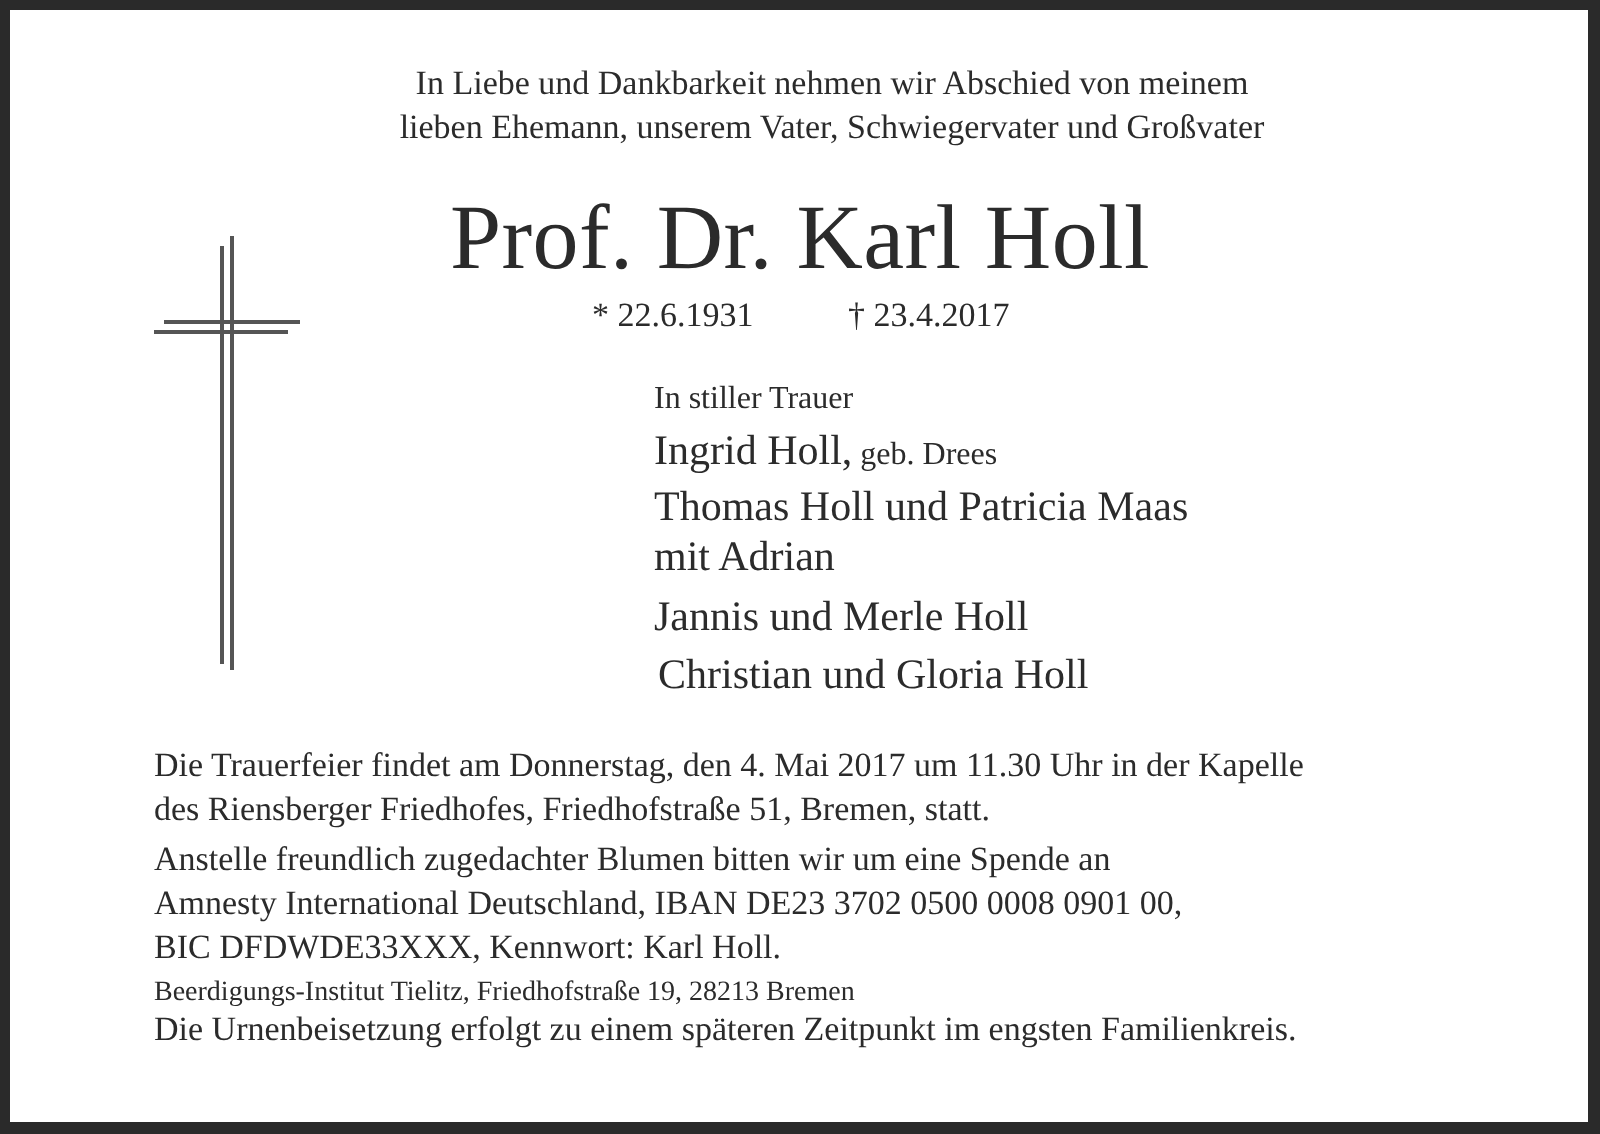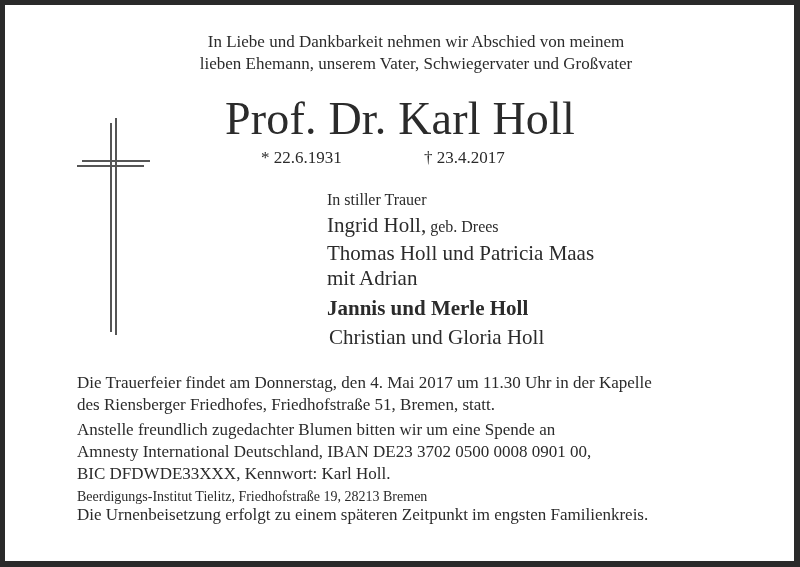--- a/index.html
+++ b/index.html
@@ -28,37 +28,37 @@
 </head>
 <body>
 
 <div class="card"></div>
 
 <div class="abs intro" style="top:31px;">In Liebe und Dankbarkeit nehmen wir Abschied von meinem</div>
 <div class="abs intro" style="top:53px;">lieben Ehemann, unserem Vater, Schwiegervater und Großvater</div>
 
 <div class="abs name" style="top:94px;">Prof. Dr. Karl Holl</div>
 
-<div class="abs dates" style="left:261px; top:148px;">* 22.6.1931</div>
+<div class="abs dates" style="left:296px; top:148px;">* 22.6.1931</div>
 <div class="abs dates" style="left:424px; top:148px;">† 23.4.2017</div>
 
 <div>
   <div class="cross-line" style="left:115px; top:118px; width:2px; height:217px;"></div>
   <div class="cross-line" style="left:110px; top:123px; width:2px; height:209px;"></div>
   <div class="cross-line" style="left:82px; top:160px; width:68px; height:1.5px;"></div>
   <div class="cross-line" style="left:77px; top:165px; width:67px; height:1.5px;"></div>
 </div>
 
 <div class="abs mourn-small" style="left:327px; top:190px;">In stiller Trauer</div>
 <div class="abs mourn" style="left:327px; top:212px;">
   <span>Ingrid Holl,</span><span class="small"> geb. Drees</span>
 </div>
 <div class="abs mourn" style="left:327px; top:240px;">Thomas Holl und Patricia Maas</div>
 <div class="abs mourn" style="left:327px; top:265px;">mit Adrian</div>
-<div class="abs mourn" style="left:327px; top:295px;font-weight:bold;">Jannis und Merle Holl</div>
+<div class="abs mourn" style="left:327px; top:295px;">Jannis und Merle Holl</div>
 <div class="abs mourn" style="left:329px; top:324px;">Christian und Gloria Holl</div>
 
 <div class="abs body-text" style="left:77px; top:372px;">Die Trauerfeier findet am Donnerstag, den 4. Mai 2017 um 11.30 Uhr in der Kapelle</div>
 <div class="abs body-text" style="left:77px; top:394px;">des Riensberger Friedhofes, Friedhofstraße 51, Bremen, statt.</div>
 <div class="abs body-text" style="left:77px; top:419px;">Anstelle freundlich zugedachter Blumen bitten wir um eine Spende an</div>
 <div class="abs body-text" style="left:77px; top:441px;">Amnesty International Deutschland, IBAN DE23 3702 0500 0008 0901 00,</div>
 <div class="abs body-text" style="left:77px; top:463px;">BIC DFDWDE33XXX, Kennwort: Karl Holl.</div>
 <div class="abs body-text" style="left:77px; top:504px;">Die Urnenbeisetzung erfolgt zu einem späteren Zeitpunkt im engsten Familienkreis.</div>
 <div class="abs footer-text" style="left:77px; top:488px;">Beerdigungs-Institut Tielitz, Friedhofstraße 19, 28213 Bremen</div>
 

